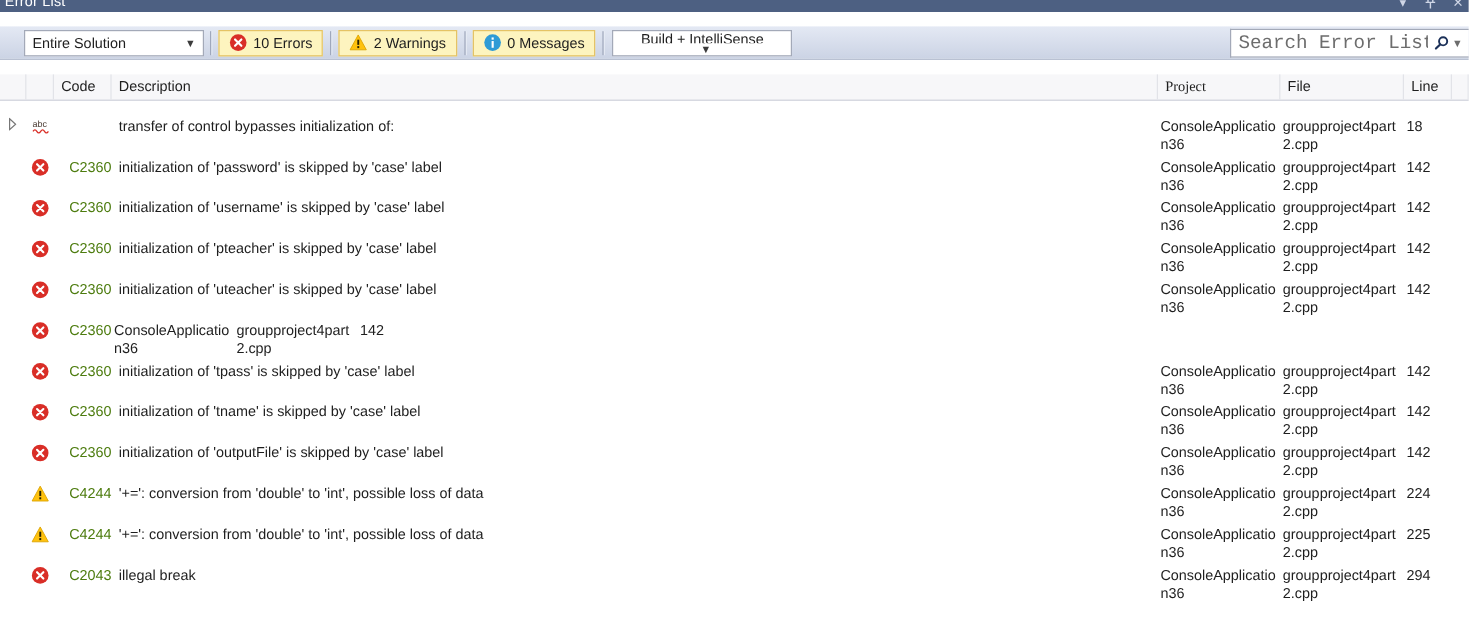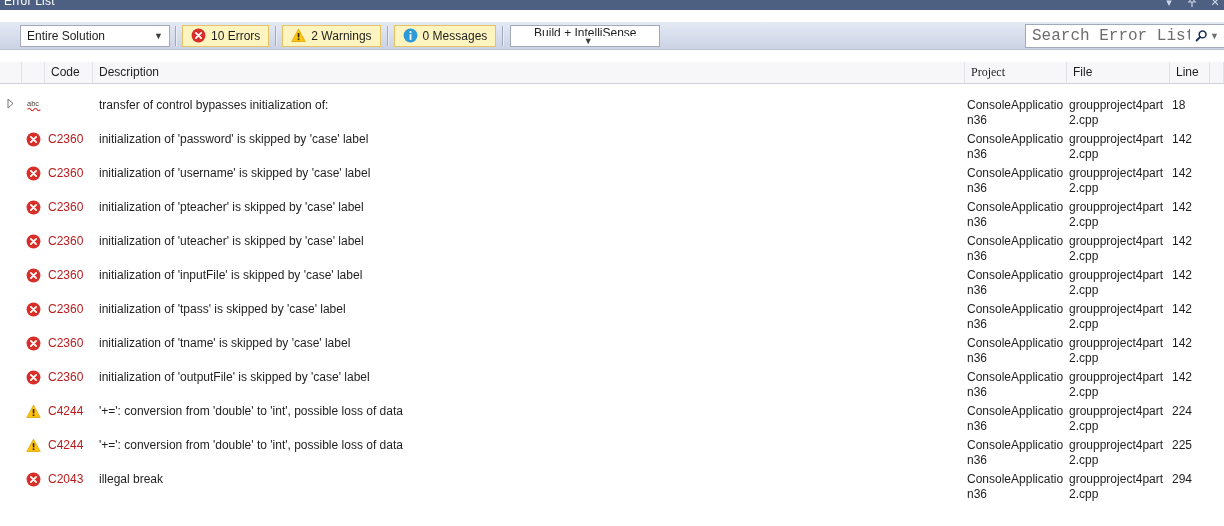--- a/index.html
+++ b/index.html
@@ -84,21 +84,21 @@
   .col-proj { width:102px; flex:none;font-family:Liberation Serif, serif; }
   .col-file { width:103px; flex:none; }
   .col-line { width:40px;  flex:none; }
   .col-fill { flex:1; }
 
   .grid-body { flex:1; background:#ffffff; overflow:hidden; }
   .row { height:34px; display:flex; cursor:default; }
   .row .cell { padding-top:2px; line-height:15px; overflow:hidden; }
   .cell-exp  { width:22px; flex:none; padding:4px 0 0 7px; }
   .cell-icon { width:23px; flex:none; padding:2px 0 0 4px; }
-  .cell-code { width:48px; flex:none; padding-left:3px; color:#b91c1c; }
+  .cell-code { width:48px; flex:none; padding-left:3px; color:#4d7c0f;text-align:right; }
   .cell-desc { width:872px; flex:none; padding-left:6px; white-space:nowrap; }
   .cell-proj { width:102px; flex:none; padding-left:2px; word-break:break-all; }
   .cell-file { width:103px; flex:none; padding-left:2px; word-break:break-all; }
   .cell-line { width:40px; flex:none; padding-left:2px; }
 </style>
 </head>
 <body>
 
 <div class="window">
 
@@ -235,21 +235,20 @@
         <div class="cell cell-file">groupproject4part2.cpp</div>
         <div class="cell cell-line">142</div>
       </div>
       <div class="row">
         <div class="cell cell-exp"></div>
         <div class="cell cell-icon"><svg width="15" height="15" viewBox="0 0 16 16">
             <circle cx="8" cy="8" r="7.4" fill="#d92e27"></circle>
             <path d="M5.2 5.2 L10.8 10.8 M10.8 5.2 L5.2 10.8" stroke="#fff" stroke-width="1.9" stroke-linecap="round"></path>
           </svg></div>
         <div class="cell cell-code">C2360</div>
-        <div class="cell cell-desc">initialization of 'inputFile' is skipped by 'case' label</div>
         <div class="cell cell-proj">ConsoleApplication36</div>
         <div class="cell cell-file">groupproject4part2.cpp</div>
         <div class="cell cell-line">142</div>
       </div>
       <div class="row">
         <div class="cell cell-exp"></div>
         <div class="cell cell-icon"><svg width="15" height="15" viewBox="0 0 16 16">
             <circle cx="8" cy="8" r="7.4" fill="#d92e27"></circle>
             <path d="M5.2 5.2 L10.8 10.8 M10.8 5.2 L5.2 10.8" stroke="#fff" stroke-width="1.9" stroke-linecap="round"></path>
           </svg></div>

